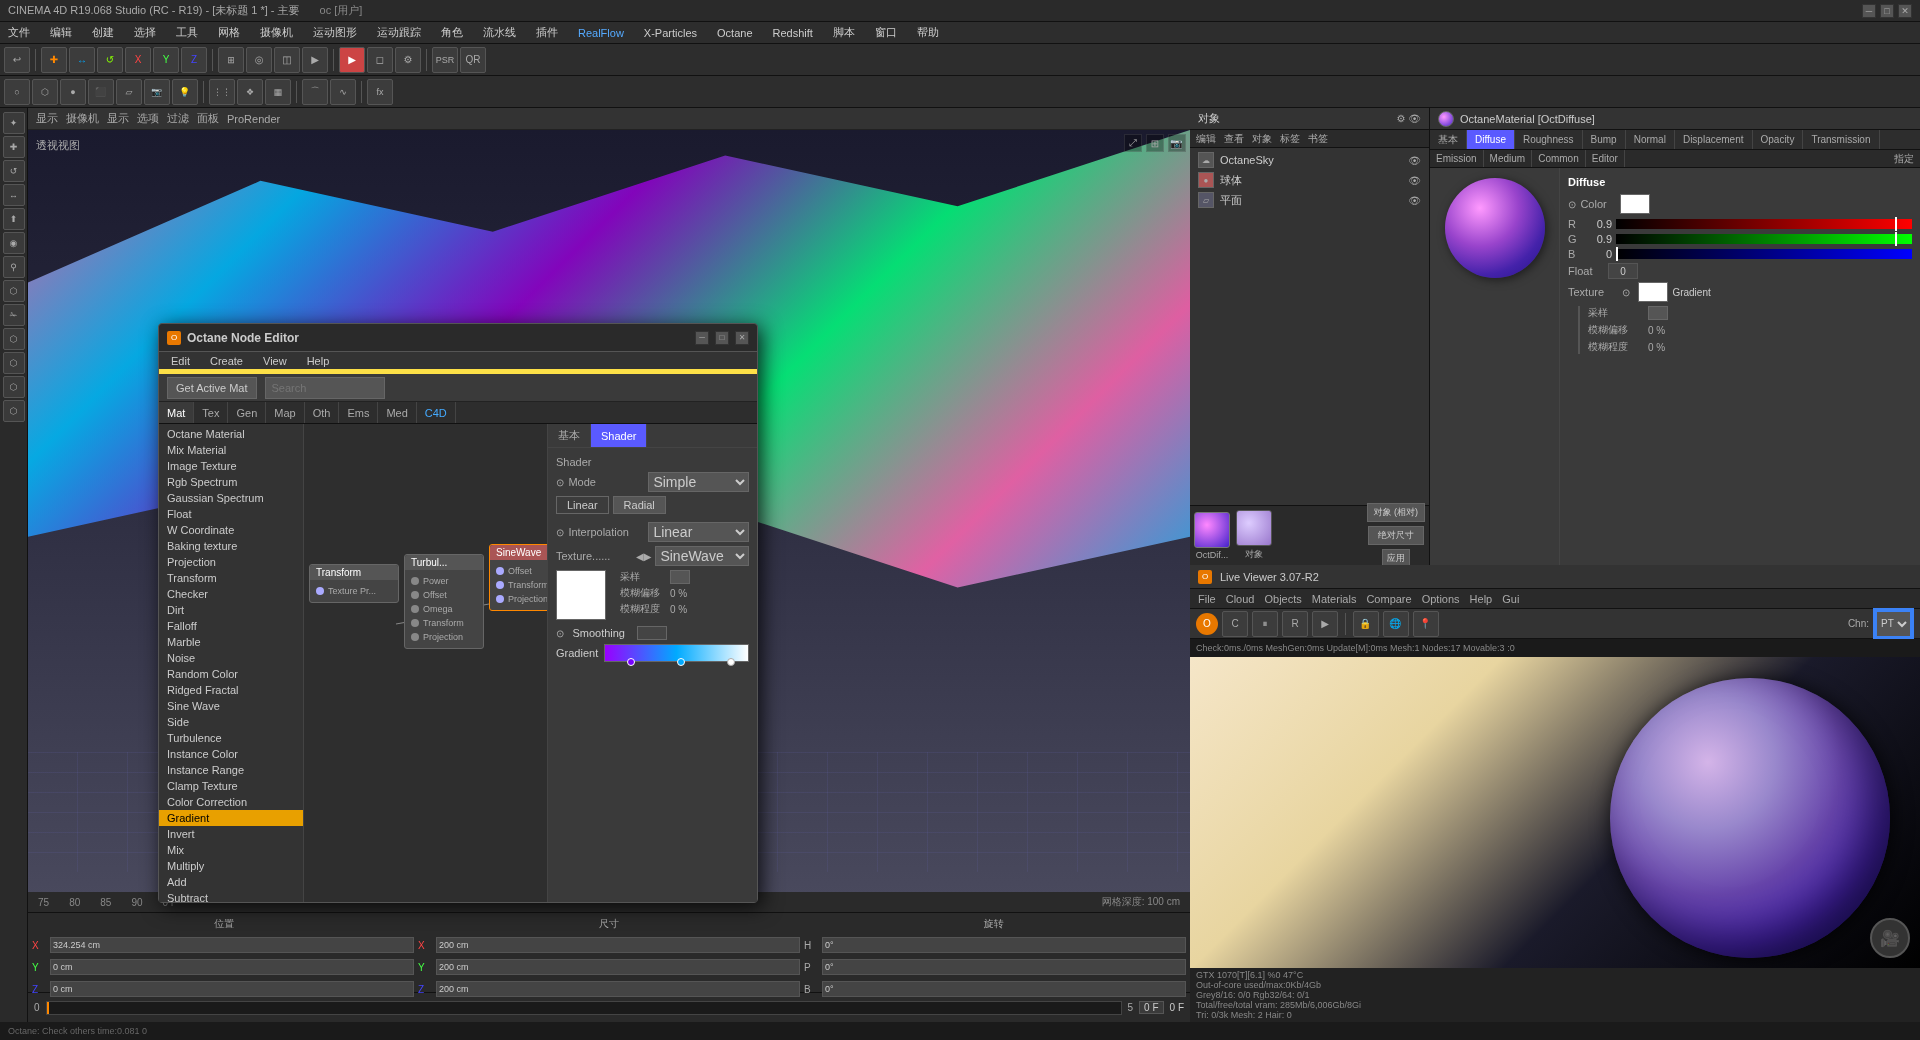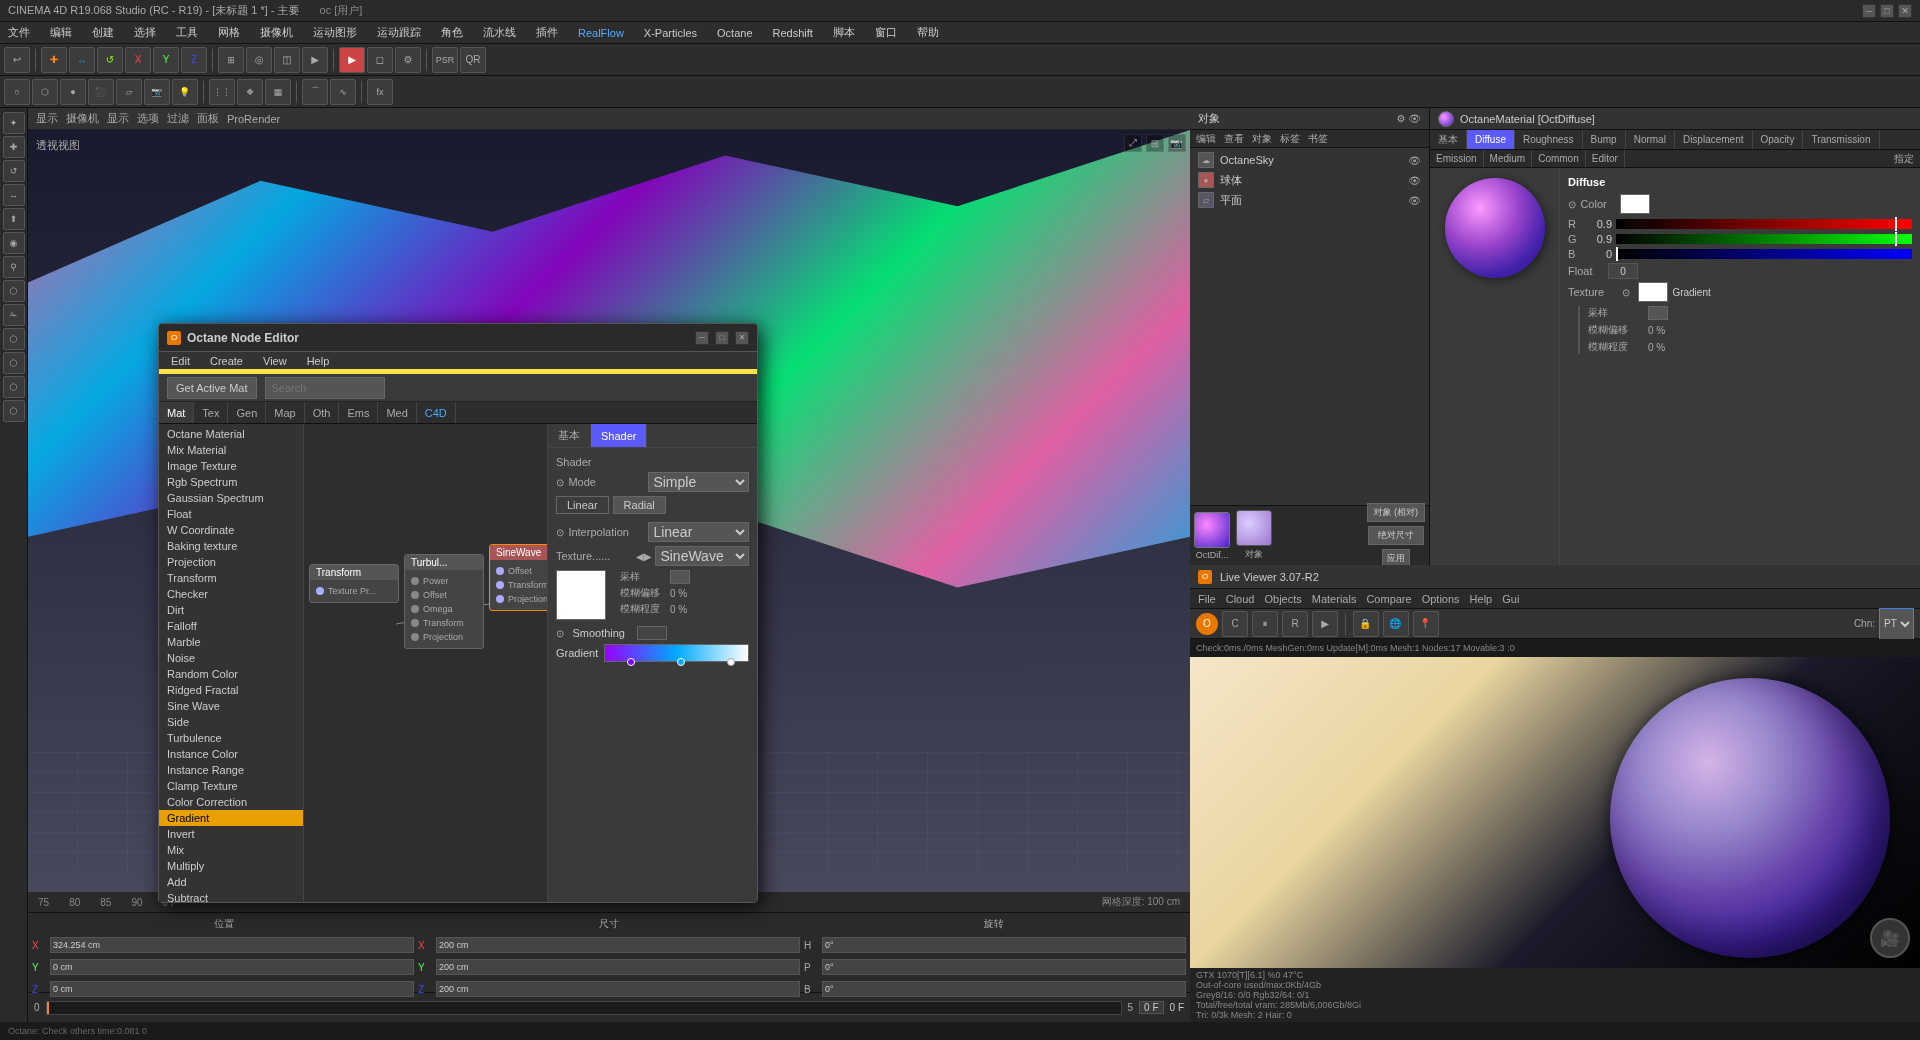--- a/index.html
+++ b/index.html
@@ -1220,21 +1220,21 @@
         <div class="tb-btn">C</div>
         <div class="tb-btn">⏸</div>
         <div class="tb-btn">R</div>
         <div class="tb-btn">▶</div>
         <div class="tb-sep"></div>
         <div class="tb-btn">🔒</div>
         <div class="tb-btn">🌐</div>
         <div class="tb-btn">📍</div>
         <div style="margin-left:auto;display:flex;align-items:center;gap:4px;font-size:10px;color:#aaa;">
           <span>Chn:</span>
-          <select style="height:32px;background:#555;border:1px solid #3b82f6;color:#ccc;font-size:10px;">
+          <select style="height:32px;background:#555;border:4px solid #3b82f6;color:#ccc;font-size:10px;">
             <option>PT</option>
           </select>
         </div>
       </div>
 
       <div style="height:18px;background:#1a1a1a;display:flex;align-items:center;padding:0 6px;font-size:9px;color:#888;">
         <span>Check:0ms./0ms MeshGen:0ms Update[M]:0ms Mesh:1 Nodes:17 Movable:3 :0</span>
       </div>
 
       <div id="lv-canvas" style="flex:1;background:#1a1a1a;position:relative;overflow:hidden;">

